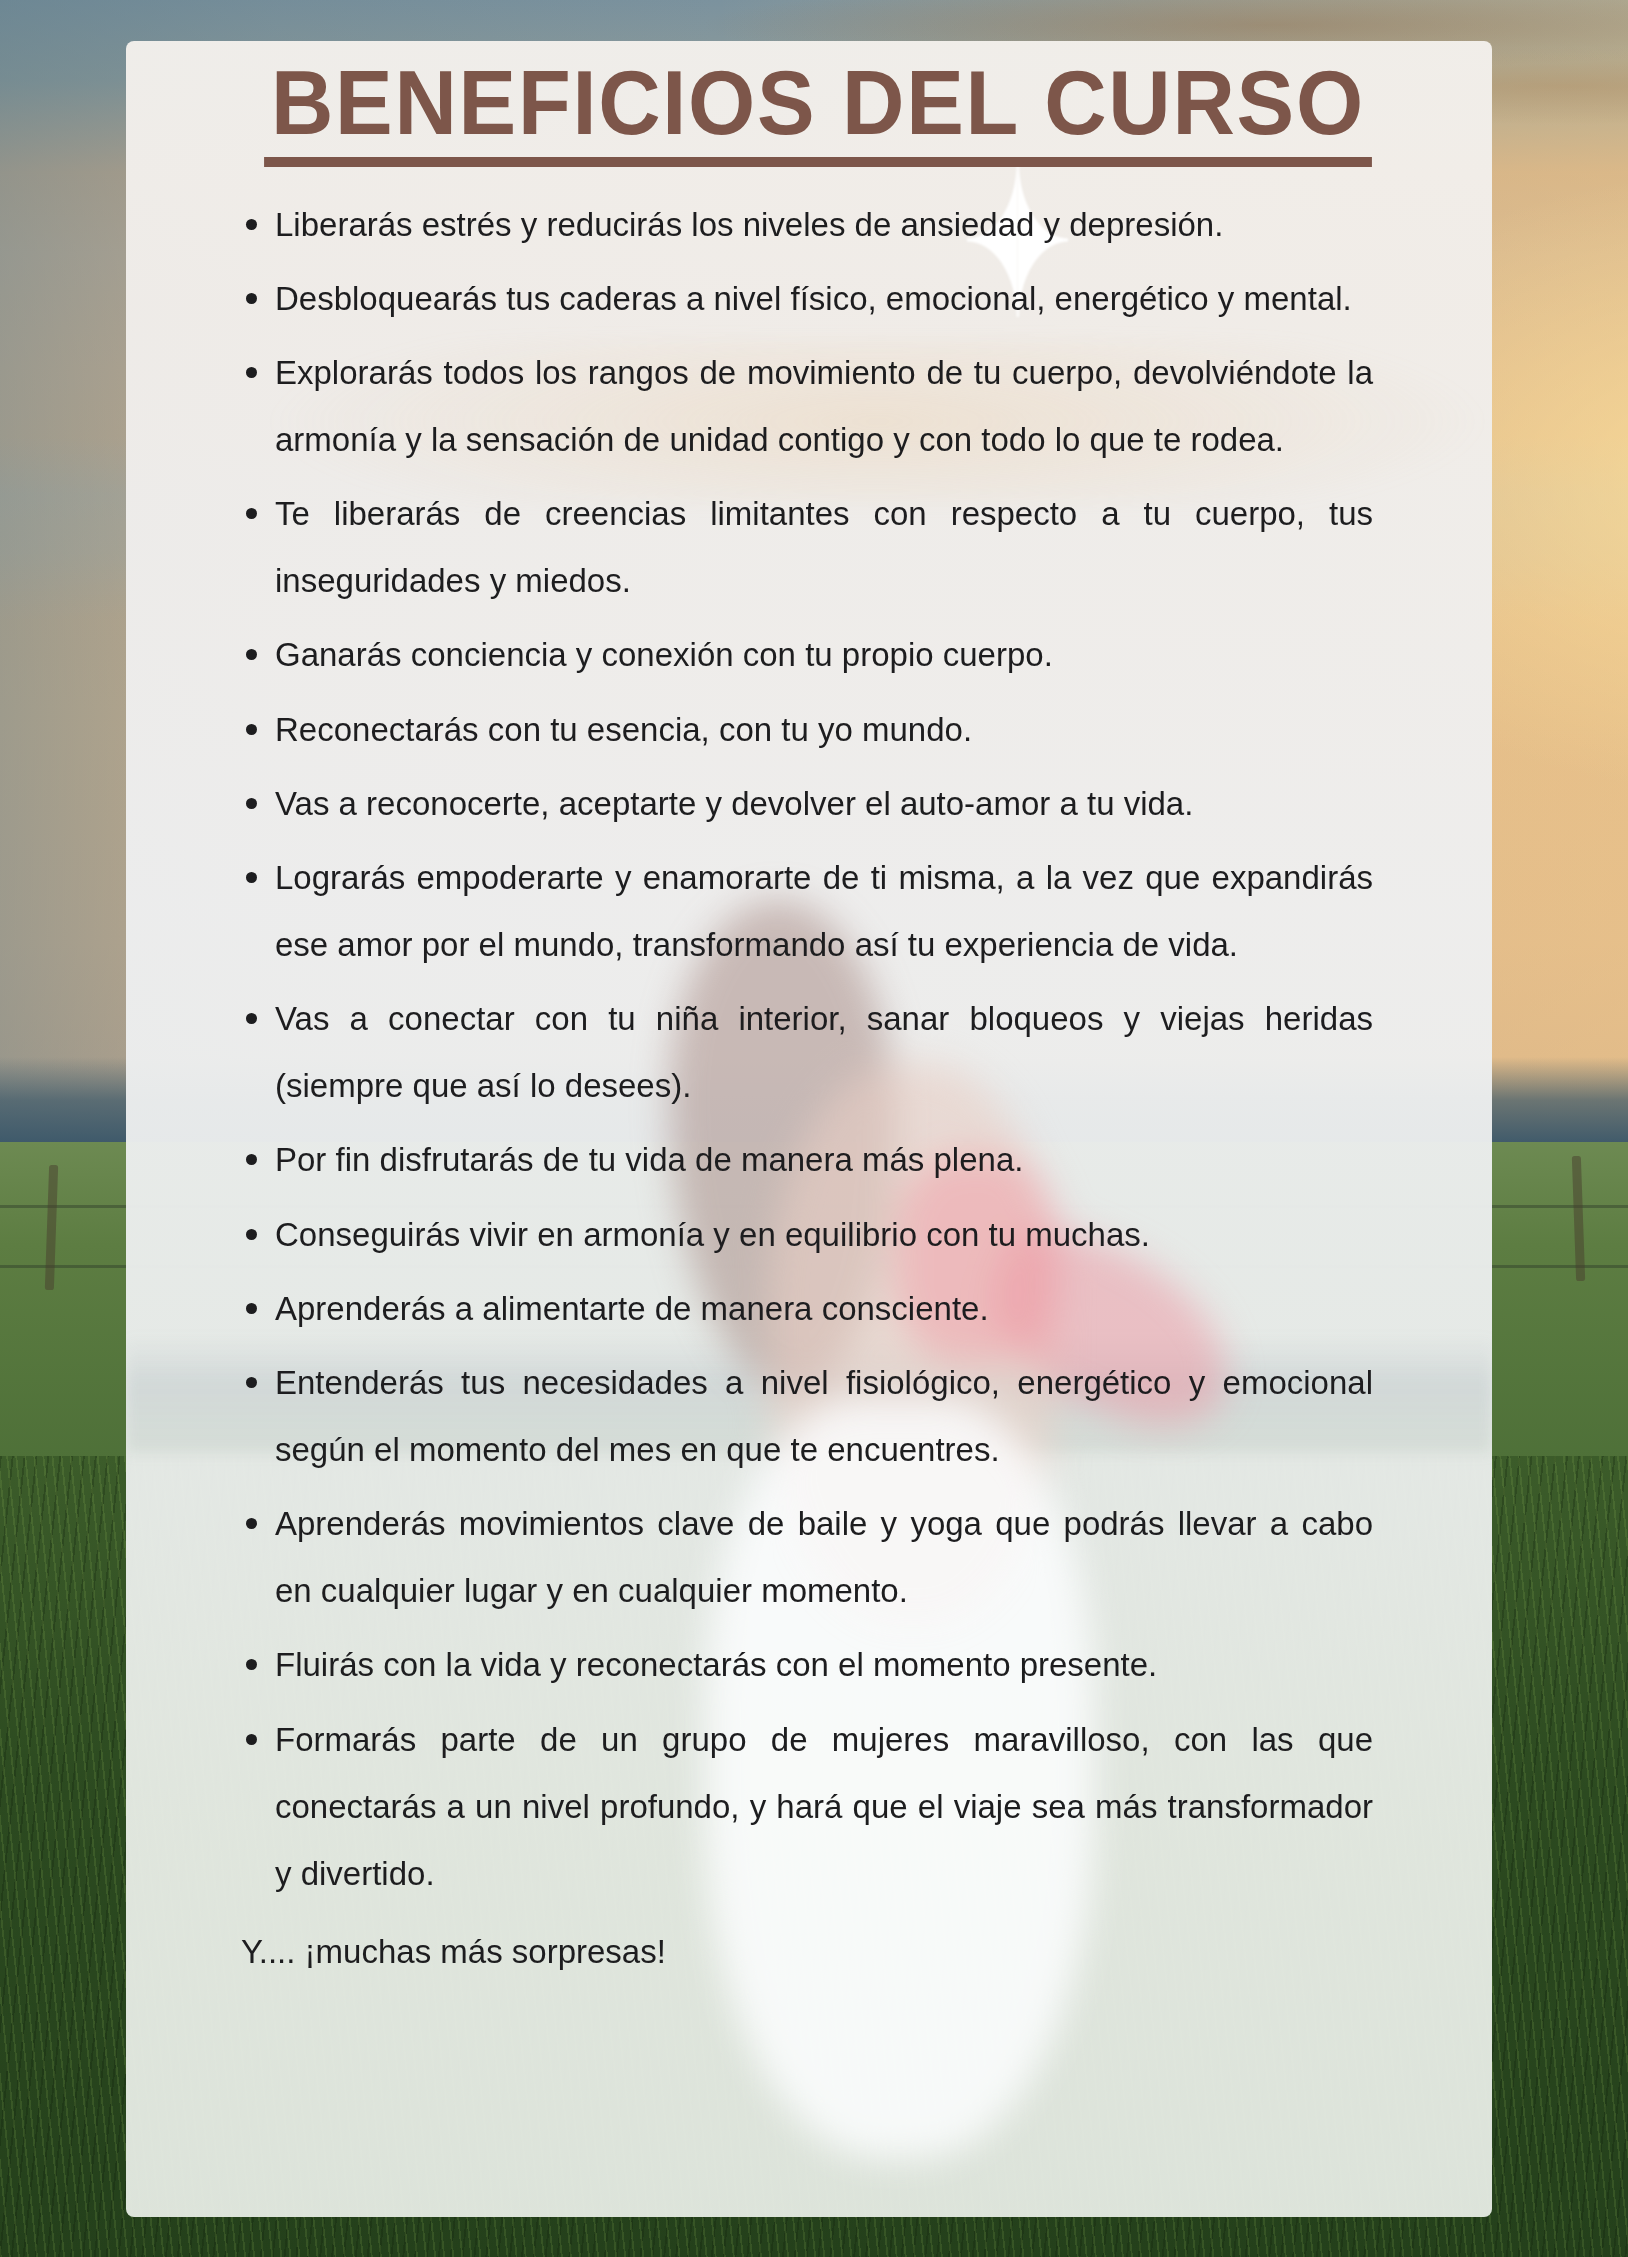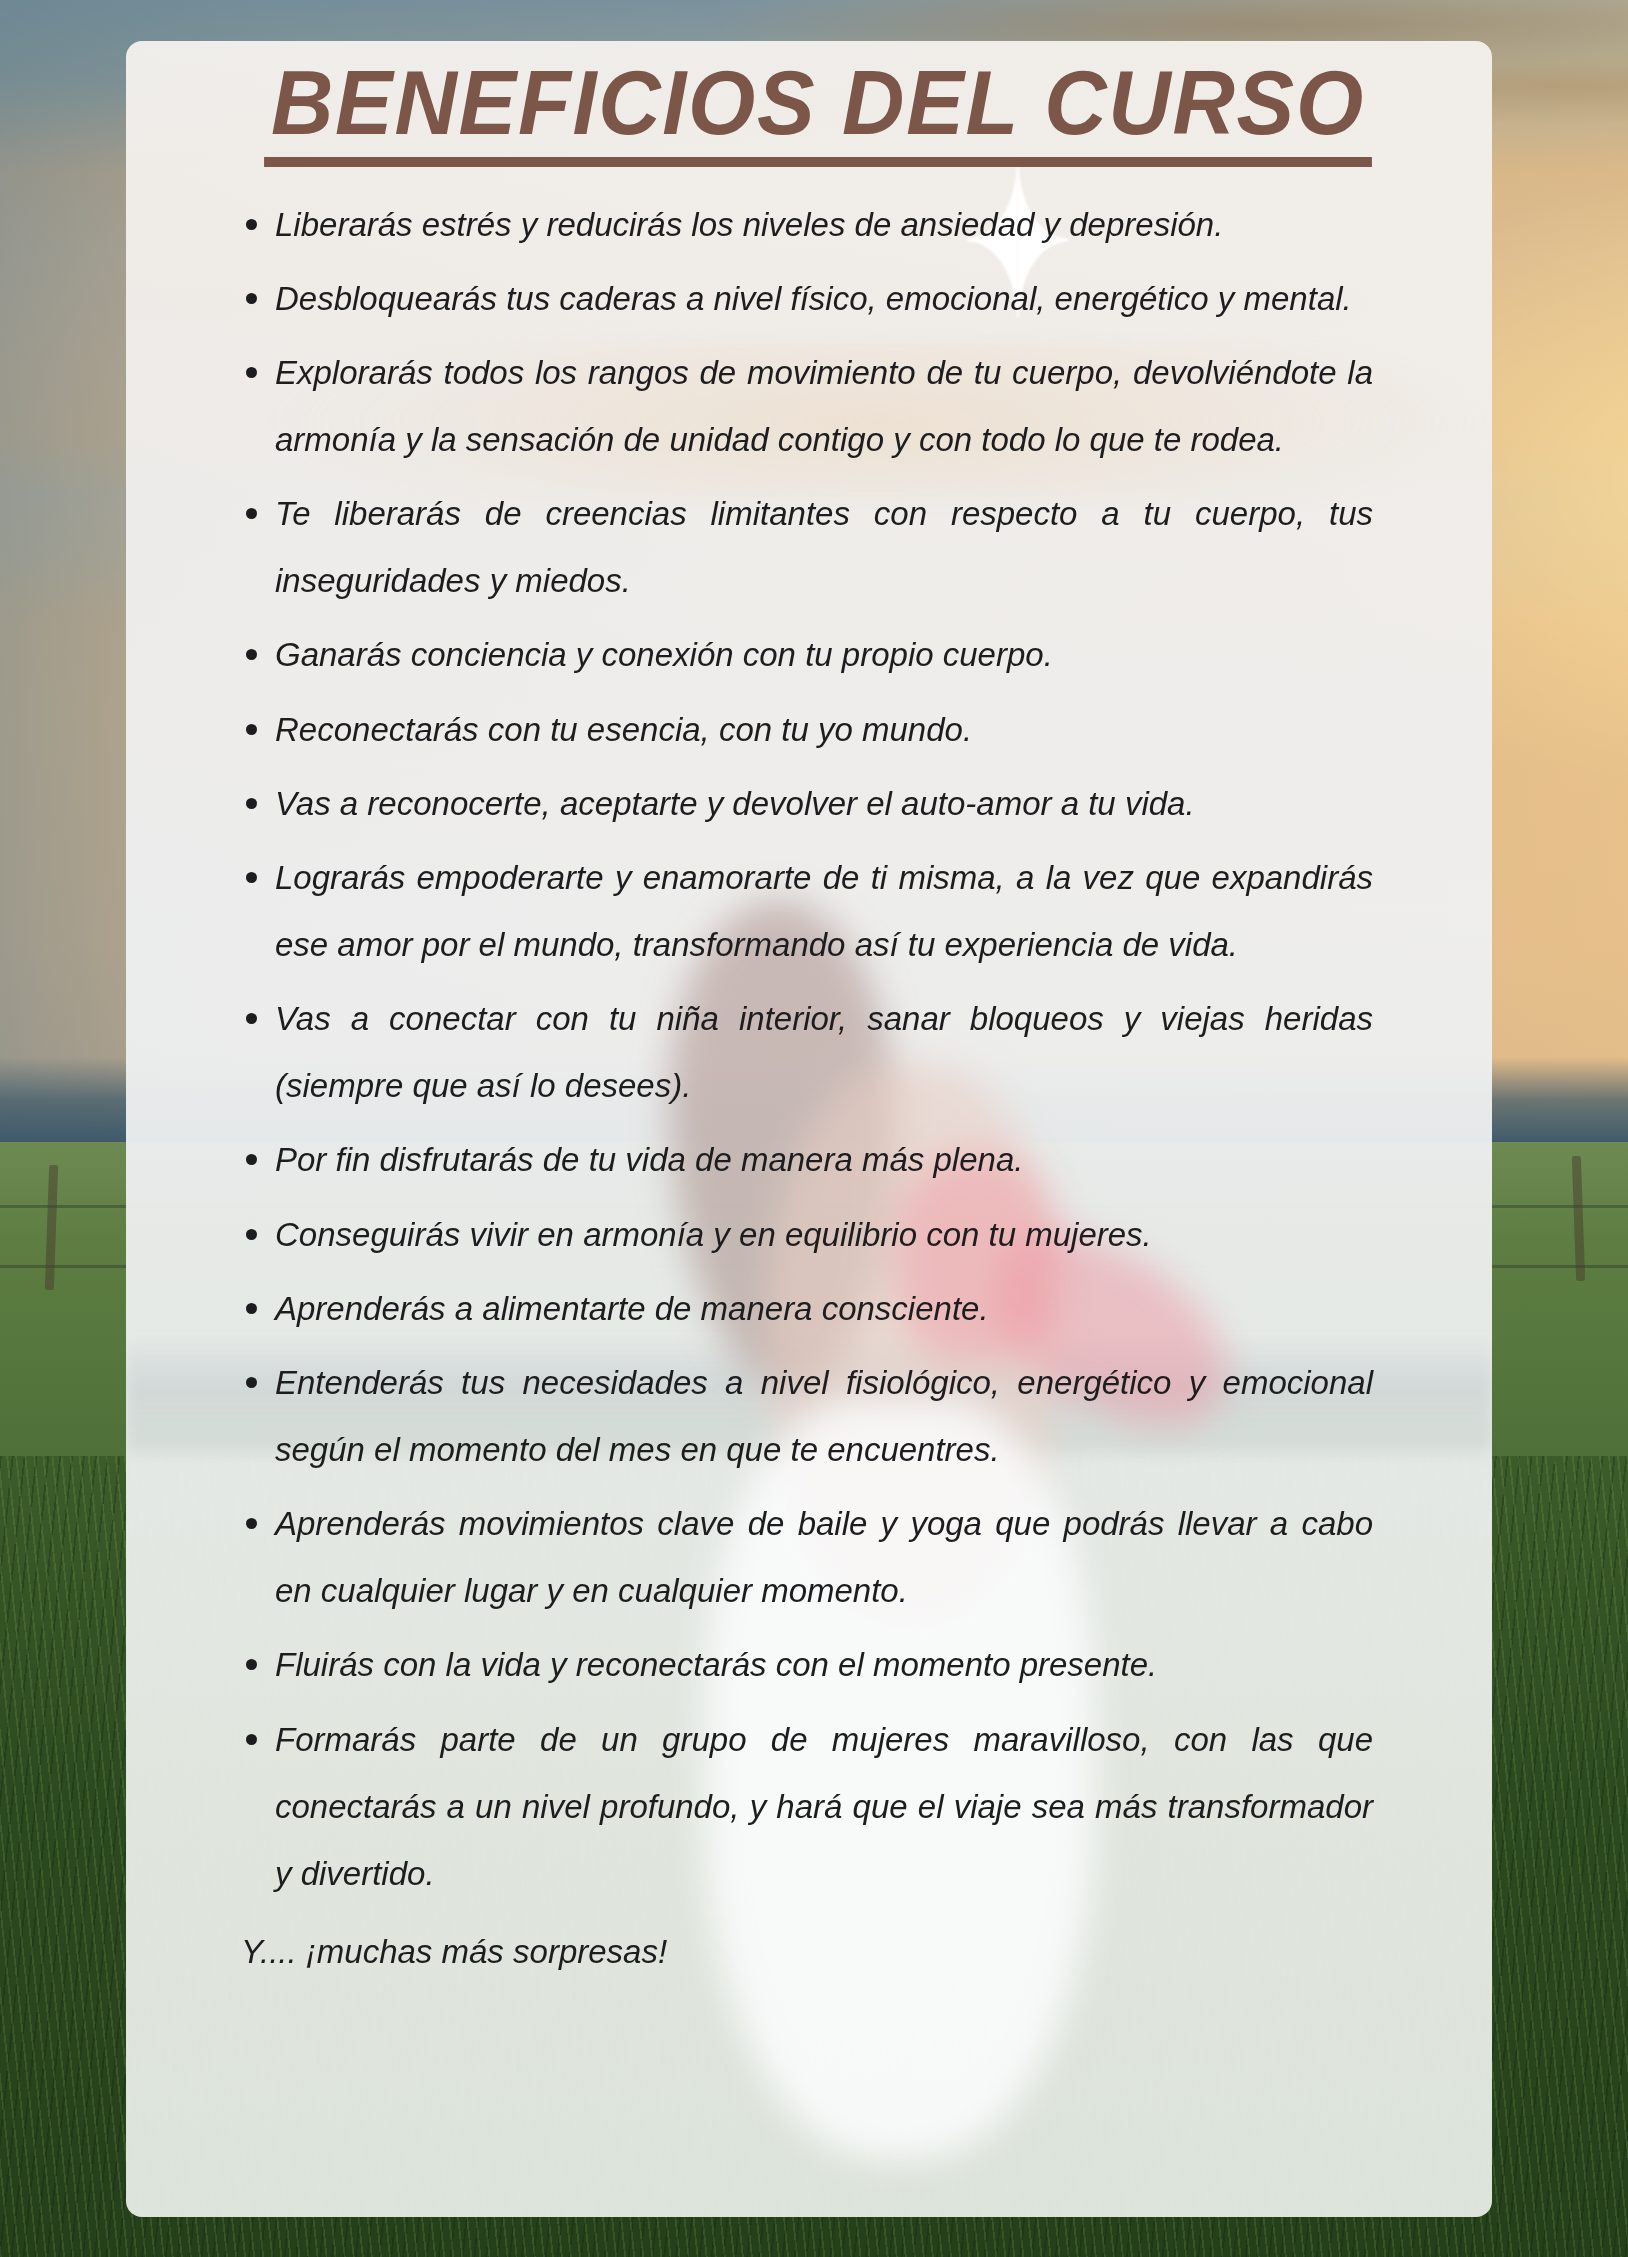--- a/index.html
+++ b/index.html
@@ -39,26 +39,25 @@
   }
   .wire{position:absolute;left:0;right:0;height:2.7px;background:rgba(38,48,36,.38);}
   .wire.w1{top:1205px;} .wire.w2{top:1265px;}
   .post{position:absolute;width:9px;height:125px;background:rgba(72,62,45,.5);border-radius:2.7px;}
   .post.p1{left:47px;top:1165px;transform:rotate(2deg);}
   .post.p2{left:1574px;top:1156px;transform:rotate(-2deg);}
 
   
   .card{
     position:absolute;left:126px;top:41px;width:1366px;height:2176px;
-    border-radius:16px;overflow:hidden;
+    border-radius:8px;overflow:hidden;
     background:linear-gradient(180deg,
       rgba(243,240,236,.97) 0%, rgba(241,238,235,.96) 12%,
       rgba(238,239,240,.96) 40%, rgba(235,238,237,.96) 62%,
       rgba(231,236,229,.96) 82%, rgba(228,234,226,.96) 100%);
-    font-style:italic;
   }
   .ghost{position:absolute;left:0;right:0;z-index:1;pointer-events:none;}
   .ghost-cloud{top:299px;height:163px;filter:blur(8.1px);
     background:radial-gradient(62% 100% at 55% 50%, rgba(232,200,160,.30), transparent 72%);}
   .ghost-hill{top:1294px;height:118px;filter:blur(6.3px);
     background:linear-gradient(180deg, transparent, rgba(110,130,145,.16) 42%, rgba(112,140,118,.12) 100%);}
   .silhouette{position:absolute;inset:0;z-index:1;filter:blur(18px);pointer-events:none;}
   .silhouette div{position:absolute;}
   .sil-hair{left:543px;top:859px;width:226px;height:488px;background:rgba(150,115,108,.42);
     border-radius:48% 52% 45% 55%/40% 45% 55% 60%;}
@@ -136,21 +135,21 @@
       <li>Liberarás estrés y reducirás los niveles de ansiedad y depresión.</li>
       <li>Desbloquearás tus caderas a nivel físico, emocional, energético y mental.</li>
       <li>Explorarás todos los rangos de movimiento de tu cuerpo, devolviéndote la armonía y la sensación de unidad contigo y con todo lo que te rodea.</li>
       <li>Te liberarás de creencias limitantes con respecto a tu cuerpo, tus inseguridades y miedos.</li>
       <li>Ganarás conciencia y conexión con tu propio cuerpo.</li>
       <li>Reconectarás con tu esencia, con tu yo mundo.</li>
       <li>Vas a reconocerte, aceptarte y devolver el auto-amor a tu vida.</li>
       <li>Lograrás empoderarte y enamorarte de ti misma, a la vez que expandirás ese amor por el mundo, transformando así tu experiencia de vida.</li>
       <li>Vas a conectar con tu niña interior, sanar bloqueos y viejas heridas (siempre que así lo desees).</li>
       <li>Por fin disfrutarás de tu vida de manera más plena.</li>
-      <li>Conseguirás vivir en armonía y en equilibrio con tu mujeres.</li>
+      <li>Conseguirás vivir en armonía y en equilibrio con tu muchas.</li>
       <li>Aprenderás a alimentarte de manera consciente.</li>
       <li>Entenderás tus necesidades a nivel fisiológico, energético y emocional según el momento del mes en que te encuentres.</li>
       <li>Aprenderás movimientos clave de baile y yoga que podrás llevar a cabo en cualquier lugar y en cualquier momento.</li>
       <li>Fluirás con la vida y reconectarás con el momento presente.</li>
       <li>Formarás parte de un grupo de mujeres maravilloso, con las que conectarás a un nivel profundo, y hará que el viaje sea más transformador y divertido.</li>
     </ul>
     <div class="closing">Y.... ¡muchas más sorpresas!</div>
   </div>
 </div>
 

